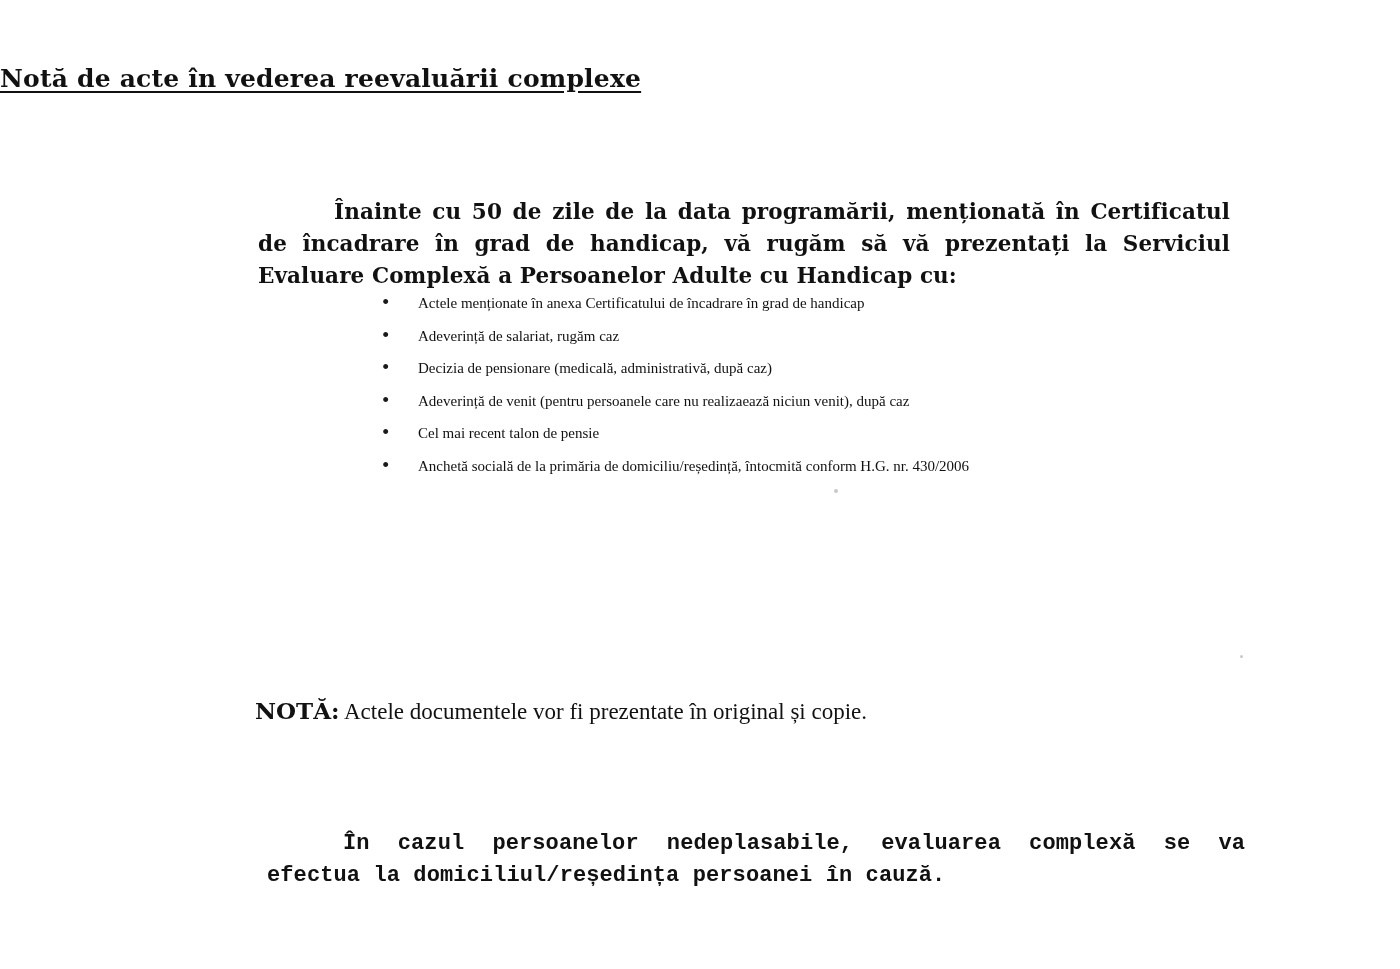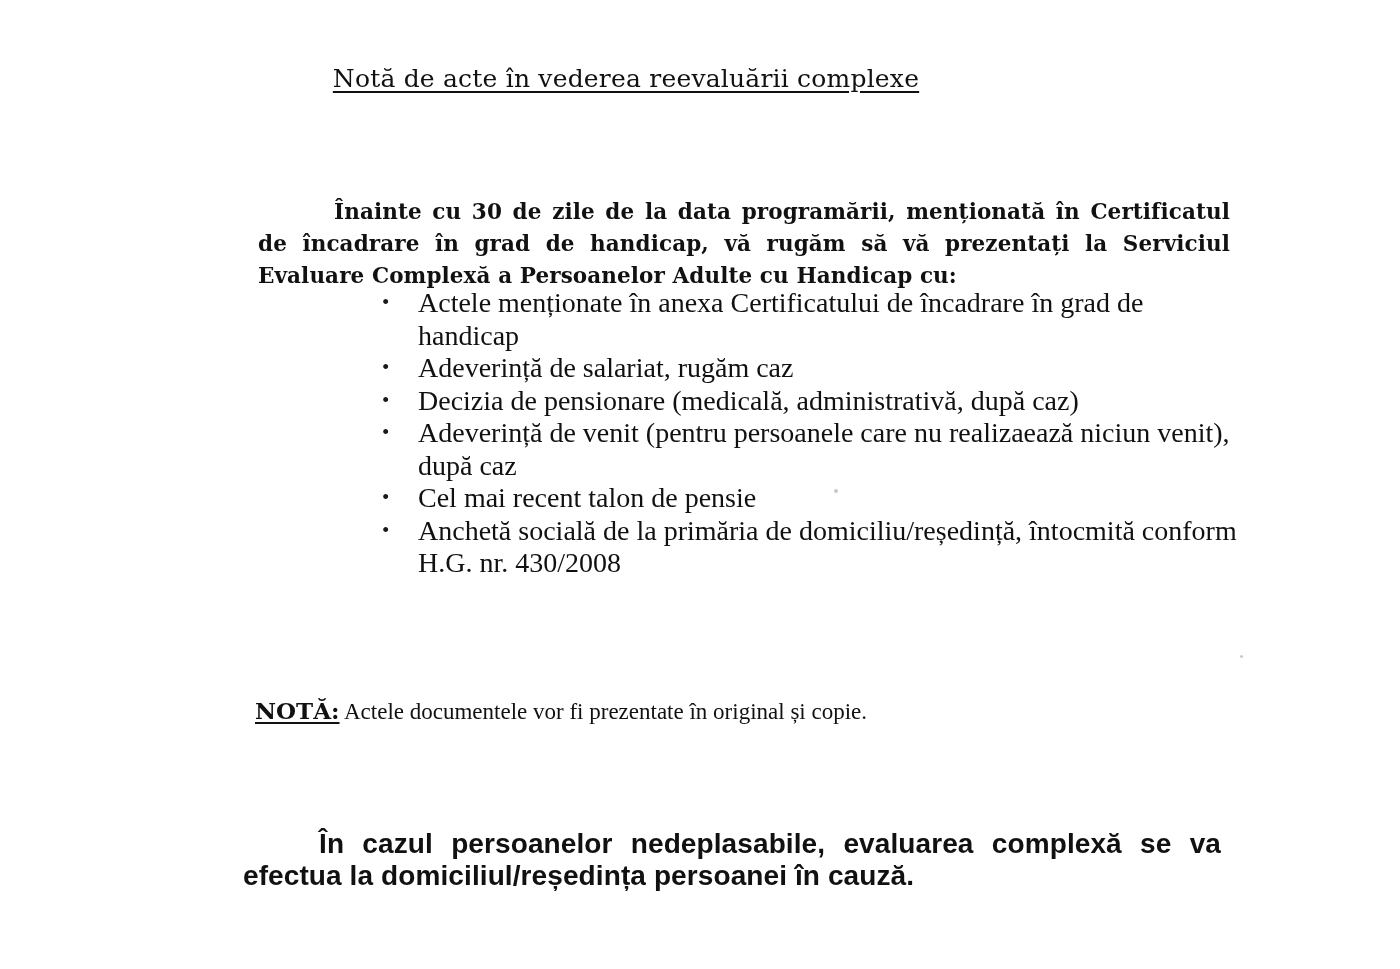--- a/index.html
+++ b/index.html
@@ -19,23 +19,23 @@
     position: relative;
     width: 1400px;
     height: 969px;
     box-sizing: border-box;
   }
   .doc-title {
     position: absolute;
     top: 64px;
     left: 0;
     width: 1252px;
-    text-align: center;
+    text-align: left;
     font-family: "DejaVu Serif", serif;
-    font-weight: normal;
+    font-weight: bold;
     font-size: 25px;
     letter-spacing: 0.2px;
     text-decoration: underline;
     text-underline-offset: 4px;
   }
   .intro {
     position: absolute;
     top: 196px;
     left: 258px;
     width: 972px;
@@ -49,21 +49,21 @@
   }
   .doc-list {
     position: absolute;
     top: 287px;
     left: 356px;
     width: 884px;
     margin: 0;
     padding: 0;
     list-style: none;
     font-family: "Liberation Serif", serif;
-    font-size: 28px;
+    font-size: 15px;
     line-height: 32.5px;
   }
   .doc-list li {
     position: relative;
     padding-left: 62px;
     margin-bottom: 0px;
   }
   .doc-list li::before {
     content: "\2022";
     position: absolute;
@@ -80,62 +80,61 @@
     width: 978px;
     font-family: "Liberation Serif", serif;
     font-size: 23px;
     line-height: 31.5px;
     text-align: justify;
   }
   .note-label {
     font-family: "DejaVu Serif", serif;
     font-weight: bold;
     font-size: 23px;
-    text-decoration: underline;
     text-underline-offset: 3px;
   }
   .note-p2 {
     margin-top: 0;
     display: block;
   }
   .closing {
     position: absolute;
     top: 828px;
-    left: 243px;
+    left: 267px;
     width: 978px;
-    font-family: Liberation Sans, sans-serif;
+    font-family: Liberation Mono, monospace;
     font-weight: bold;
-    font-size: 28px;
+    font-size: 22px;
     line-height: 32px;
     text-align: justify;
     text-indent: 76px;
     letter-spacing: 0.1px;
   }
   .scan-speck {
     position: absolute;
     background: #c9c9c9;
     border-radius: 50%;
   }
 </style>
 </head>
 <body>
 
 <div class="page">
 
   <div class="doc-title">Notă de acte în vederea reevaluării complexe</div>
 
-  <div class="intro">Înainte cu 30 de zile de la data programării, menționată în Certificatul de încadrare în grad de handicap, vă rugăm să vă prezentați la Serviciul Evaluare Complexă a Persoanelor Adulte cu Handicap cu:</div>
+  <div class="intro">Înainte cu 50 de zile de la data programării, menționată în Certificatul de încadrare în grad de handicap, vă rugăm să vă prezentați la Serviciul Evaluare Complexă a Persoanelor Adulte cu Handicap cu:</div>
 
   <ul class="doc-list">
     <li>Actele menționate în anexa Certificatului de încadrare în grad de handicap</li>
     <li>Adeverință de salariat, rugăm caz</li>
     <li>Decizia de pensionare (medicală, administrativă, după caz)</li>
     <li>Adeverință de venit (pentru persoanele care nu realizaează niciun venit), după caz</li>
     <li>Cel mai recent talon de pensie</li>
-    <li>Anchetă socială de la primăria de domiciliu/reședință, întocmită conform H.G. nr. 430/2008</li>
+    <li>Anchetă socială de la primăria de domiciliu/reședință, întocmită conform H.G. nr. 430/2006</li>
   </ul>
 
   <div class="note-block">
     <span class="note-label">NOTĂ:</span><span> Actele documentele vor fi prezentate în original și copie.</span>
   </div>
 
   <div class="closing">În cazul persoanelor nedeplasabile, evaluarea complexă se va efectua la domiciliul/reședința persoanei în cauză.</div>
 
   <div class="scan-speck" style="left:834px; top:489px; width:4px; height:4px;"></div>
   <div class="scan-speck" style="left:1240px; top:655px; width:3px; height:3px;"></div>

